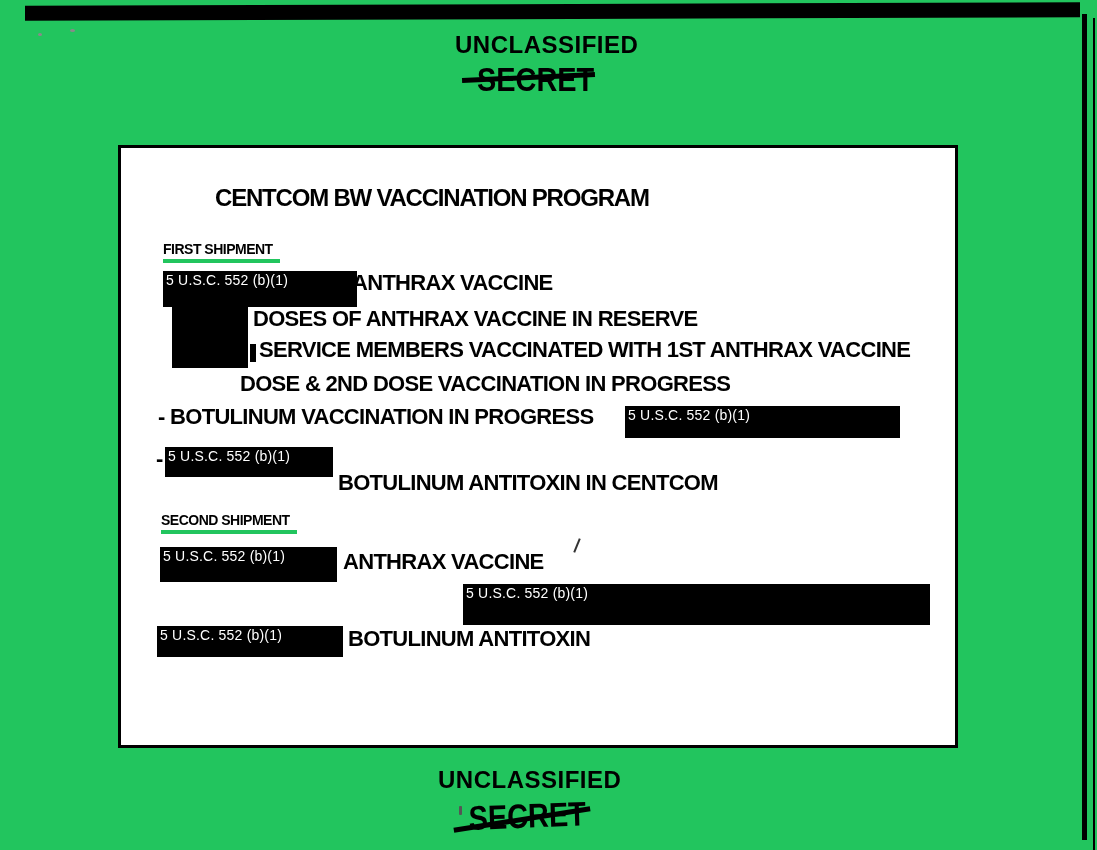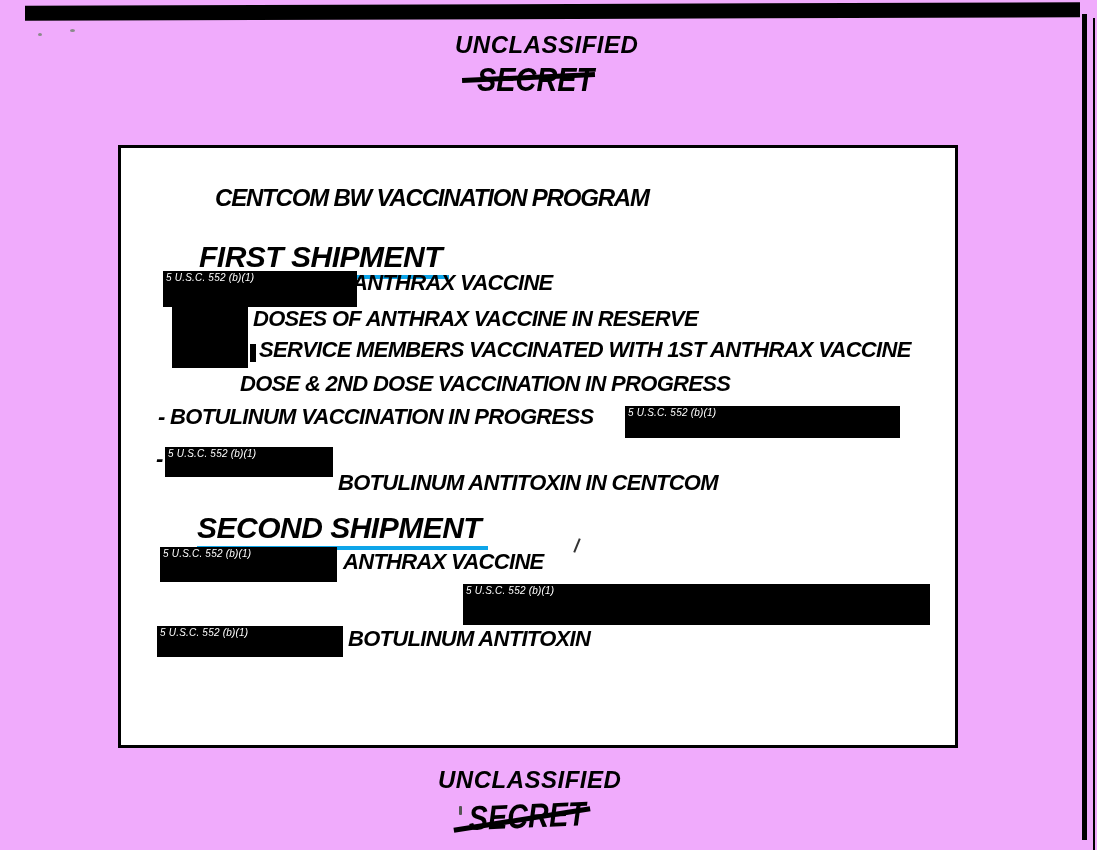--- a/index.html
+++ b/index.html
@@ -1,20 +1,19 @@
 <!DOCTYPE html>
 <html><head>
 <meta charset="utf-8">
 <style>
   html,body{margin:0;padding:0;background:#ffffff;}
   .page{
-    position:relative;width:1097px;height:850px;background:#f0abfc;
+    position:relative;width:1097px;height:850px;background:#22c55e;
     font-family:"Liberation Sans","DejaVu Sans",sans-serif;color:#000;
     overflow:hidden;
-    font-style:italic;
   }
   
   .top-bar{position:absolute;left:25px;top:4px;width:1055px;height:15px;background:#000;transform:rotate(-0.2deg);}
   .right-line-thick{position:absolute;left:1082px;top:14px;width:5px;height:826px;background:#000;}
   .right-line-thin{position:absolute;left:1093px;top:18px;width:2px;height:832px;background:#000;}
   .speck{position:absolute;background:#8a8a8a;border-radius:50%;}
   .speck.a{left:38px;top:33px;width:4px;height:3px;}
   .speck.b{left:70px;top:29px;width:5px;height:3px;}
   .speck.c{left:459px;top:806px;width:3px;height:9px;border-radius:1px;background:#555;}
 
@@ -26,26 +25,26 @@
   .strike{position:absolute;background:#000;height:5px;}
   .strike.top{left:462px;top:75px;width:133px;transform:rotate(-2.5deg);}
   .strike.bottom{left:453px;top:817px;width:138px;transform:rotate(-9deg);}
 
   
   .slide-frame{position:absolute;left:118px;top:145px;width:834px;height:597px;border:3px solid #000;background:#fff;}
   .slide-title{position:absolute;left:215px;top:184px;font-weight:700;font-size:24px;letter-spacing:-1.2px;white-space:nowrap;}
 
   
   .t{position:absolute;font-weight:700;font-size:22px;line-height:1;letter-spacing:-.7px;white-space:nowrap;}
-  .h{position:absolute;font-weight:700;font-size:30px;line-height:1;letter-spacing:-.5px;white-space:nowrap;
-     border-bottom:4px solid #0ea5e9;padding:0 7px 3px 0;margin-left:36px;}
+  .h{position:absolute;font-weight:700;font-size:14px;line-height:1;letter-spacing:-.5px;white-space:nowrap;
+     border-bottom:4px solid #22c55e;padding:0 7px 3px 0;}
 
   
   .redact{position:absolute;background:#000;}
-  .redact .rlabel{position:absolute;left:3px;top:1px;color:#fff;font-size:10px;font-weight:400;
+  .redact .rlabel{position:absolute;left:3px;top:1px;color:#fff;font-size:14px;font-weight:400;
                   letter-spacing:.2px;white-space:nowrap;}
   .bar-a{left:163px;top:271px;width:194px;height:36px;}
   .tab-a{left:172px;top:306px;width:76px;height:62px;}
   .partial-glyph{left:250px;top:344px;width:6px;height:18px;}
   .bar-b{left:625px;top:406px;width:275px;height:32px;}
   .bar-c{left:165px;top:447px;width:168px;height:30px;}
   .bar-d{left:160px;top:547px;width:177px;height:35px;}
   .bar-e{left:463px;top:584px;width:467px;height:41px;}
   .bar-f{left:157px;top:626px;width:186px;height:31px;}
 

